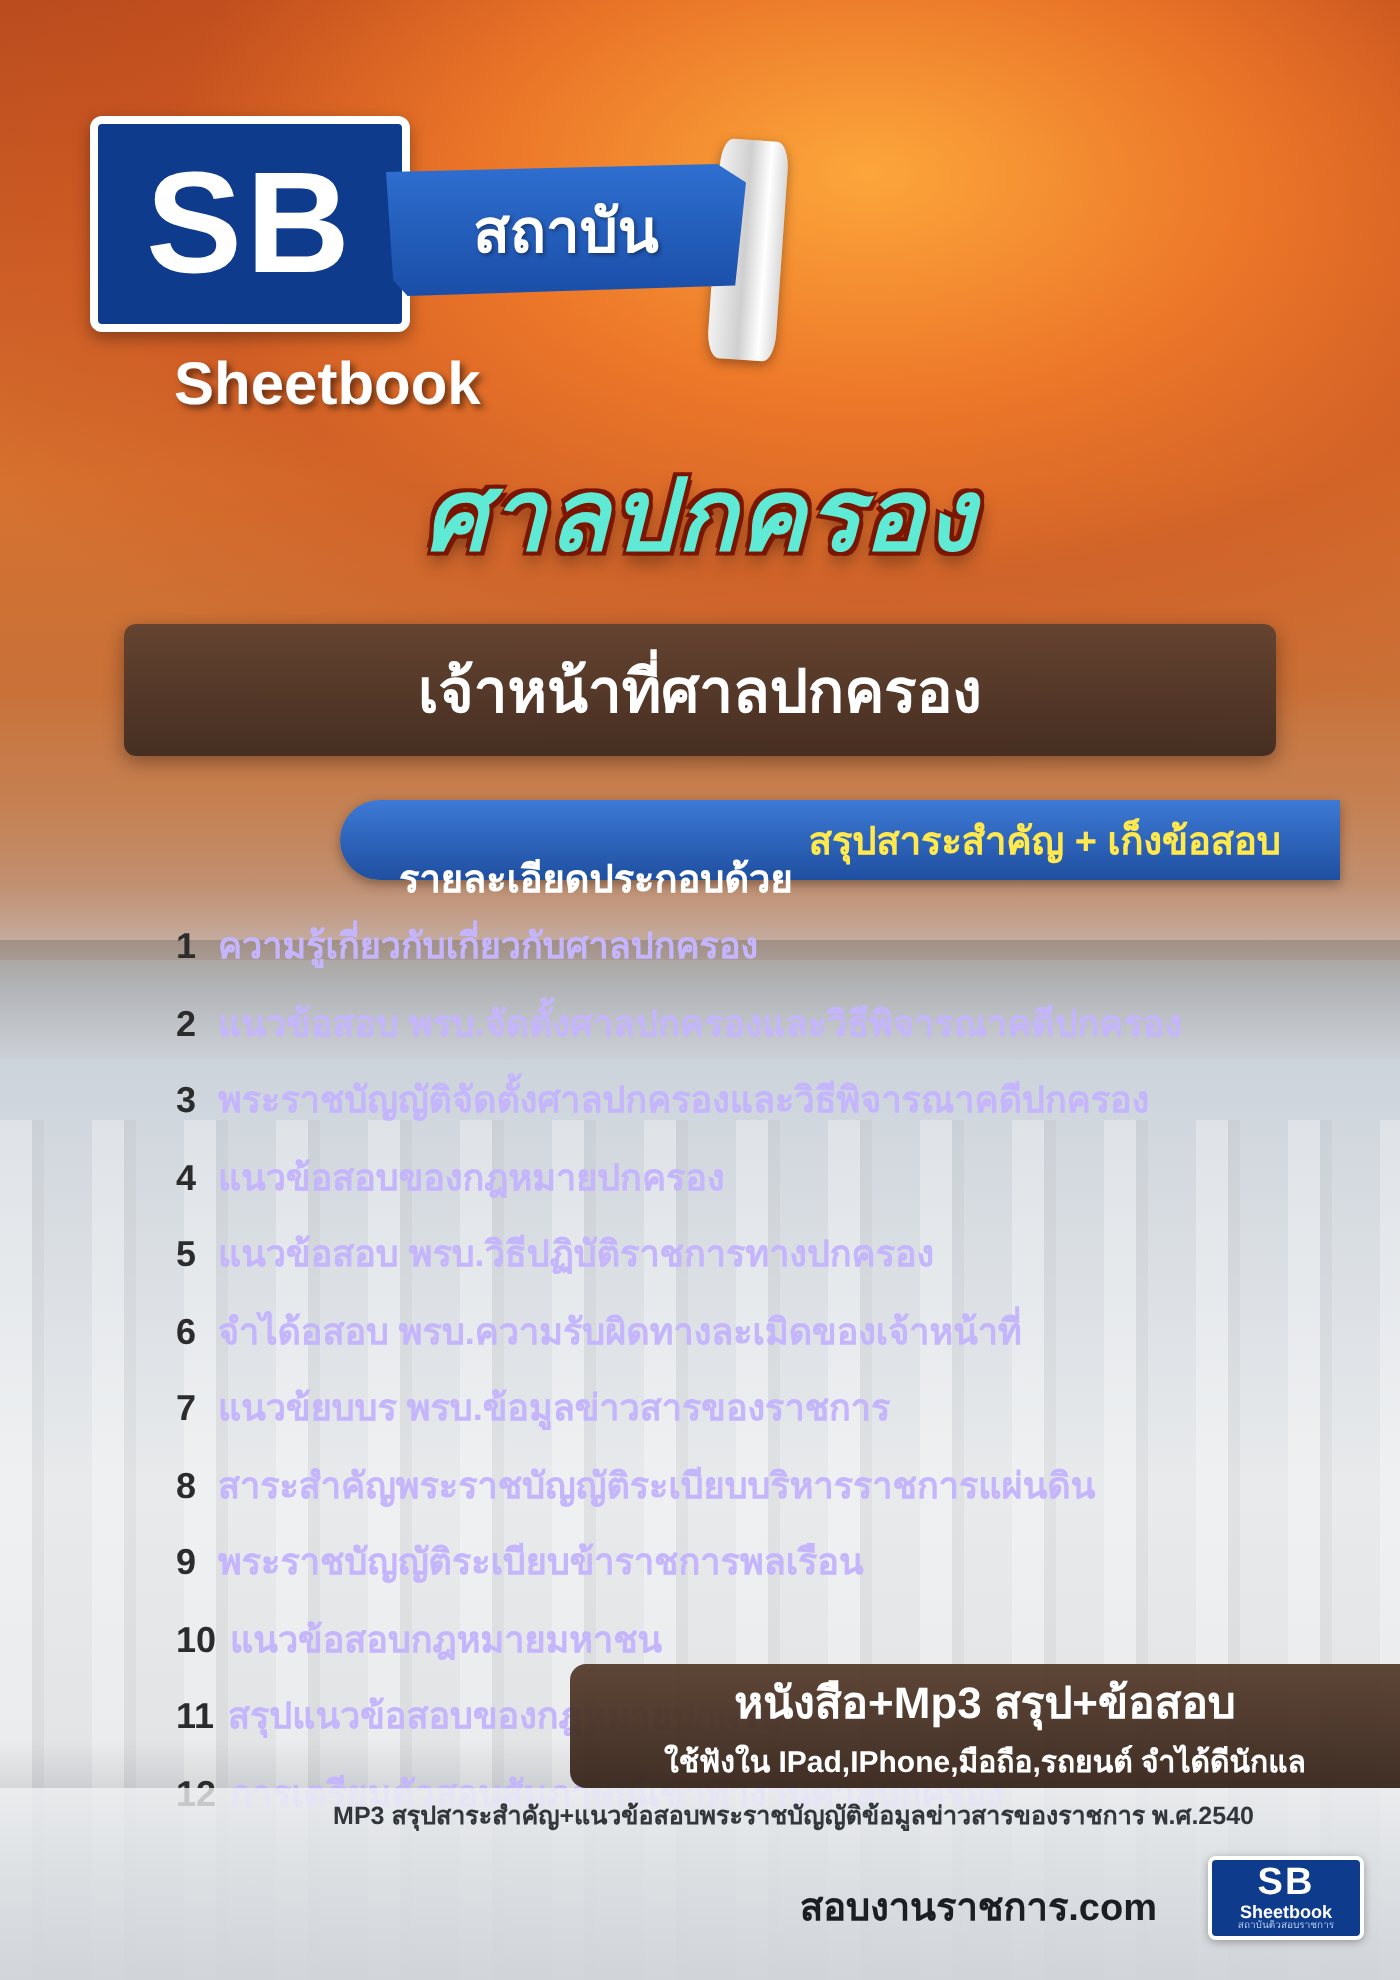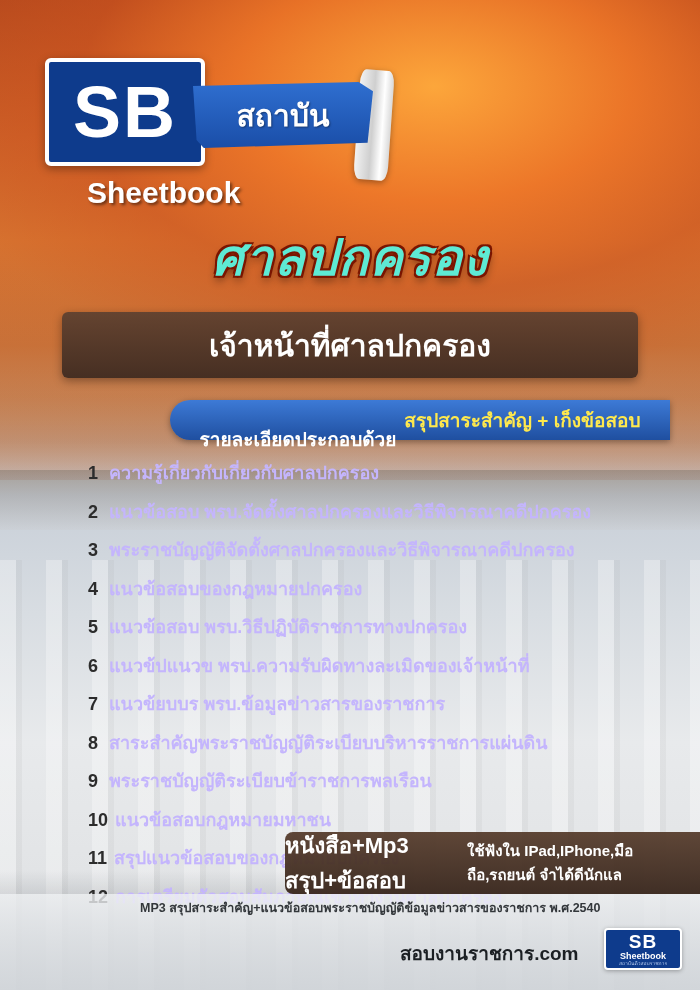--- a/index.html
+++ b/index.html
@@ -203,21 +203,21 @@
   }
 
   
   .bottom-banner {
     position: absolute;
     left: 285px; top: 832px;
     width: 415px; height: 62px;
     background: linear-gradient(180deg, rgba(86,60,44,0.94), rgba(58,40,30,0.96));
     border-top-left-radius: 8px;
     border-bottom-left-radius: 8px;
-    display: flex; flex-direction: row;
+    display: flex; flex-direction: column;
     align-items: center; justify-content: center;
     gap: 0;
   }
   .bb-line1 { color:#ffffff; font-size:22px; font-weight:bold; }
   .bb-line2 { color:#ffffff; font-size:15px; font-weight:bold; }
 
   
   .footer {
     position: absolute;
     left: 0; bottom: 0; width: 100%; height: 96px;
@@ -244,25 +244,26 @@
   .cd-label {
     position: absolute;
     bottom: 6px;
     font-size: 9px;
     font-weight: bold;
     color: #6b7074;
     letter-spacing: 0.5px;
   }
   .footer-line {
     position: absolute;
-    left: 140px; top: 898px;
+    left: 157px; top: 898px;
     width: 470px;
     font-size: 12.5px;
     font-weight: bold;
     color: #33373b;
+    text-align: right;
   }
   .footer-site {
     position: absolute;
     left: 400px; top: 938px;
     font-size: 19px;
     font-weight: bold;
     color: #1b1f23;
   }
   .footer-logo {
     position: absolute;
@@ -328,21 +329,21 @@
     <div class="content-row">
       <span class="content-num">4</span>
       <span class="content-text">แนวข้อสอบของกฎหมายปกครอง</span>
     </div>
     <div class="content-row">
       <span class="content-num">5</span>
       <span class="content-text">แนวข้อสอบ พรบ.วิธีปฏิบัติราชการทางปกครอง</span>
     </div>
     <div class="content-row">
       <span class="content-num">6</span>
-      <span class="content-text">แนวข้ปแนวข พรบ.ความรับผิดทางละเมิดของเจ้าหน้าที่</span>
+      <span class="content-text">จำได้อสอบ พรบ.ความรับผิดทางละเมิดของเจ้าหน้าที่</span>
     </div>
     <div class="content-row">
       <span class="content-num">7</span>
       <span class="content-text">แนวข้ยบบร พรบ.ข้อมูลข่าวสารของราชการ</span>
     </div>
     <div class="content-row">
       <span class="content-num">8</span>
       <span class="content-text">สาระสำคัญพระราชบัญญัติระเบียบบริหารราชการแผ่นดิน</span>
     </div>
     <div class="content-row">

